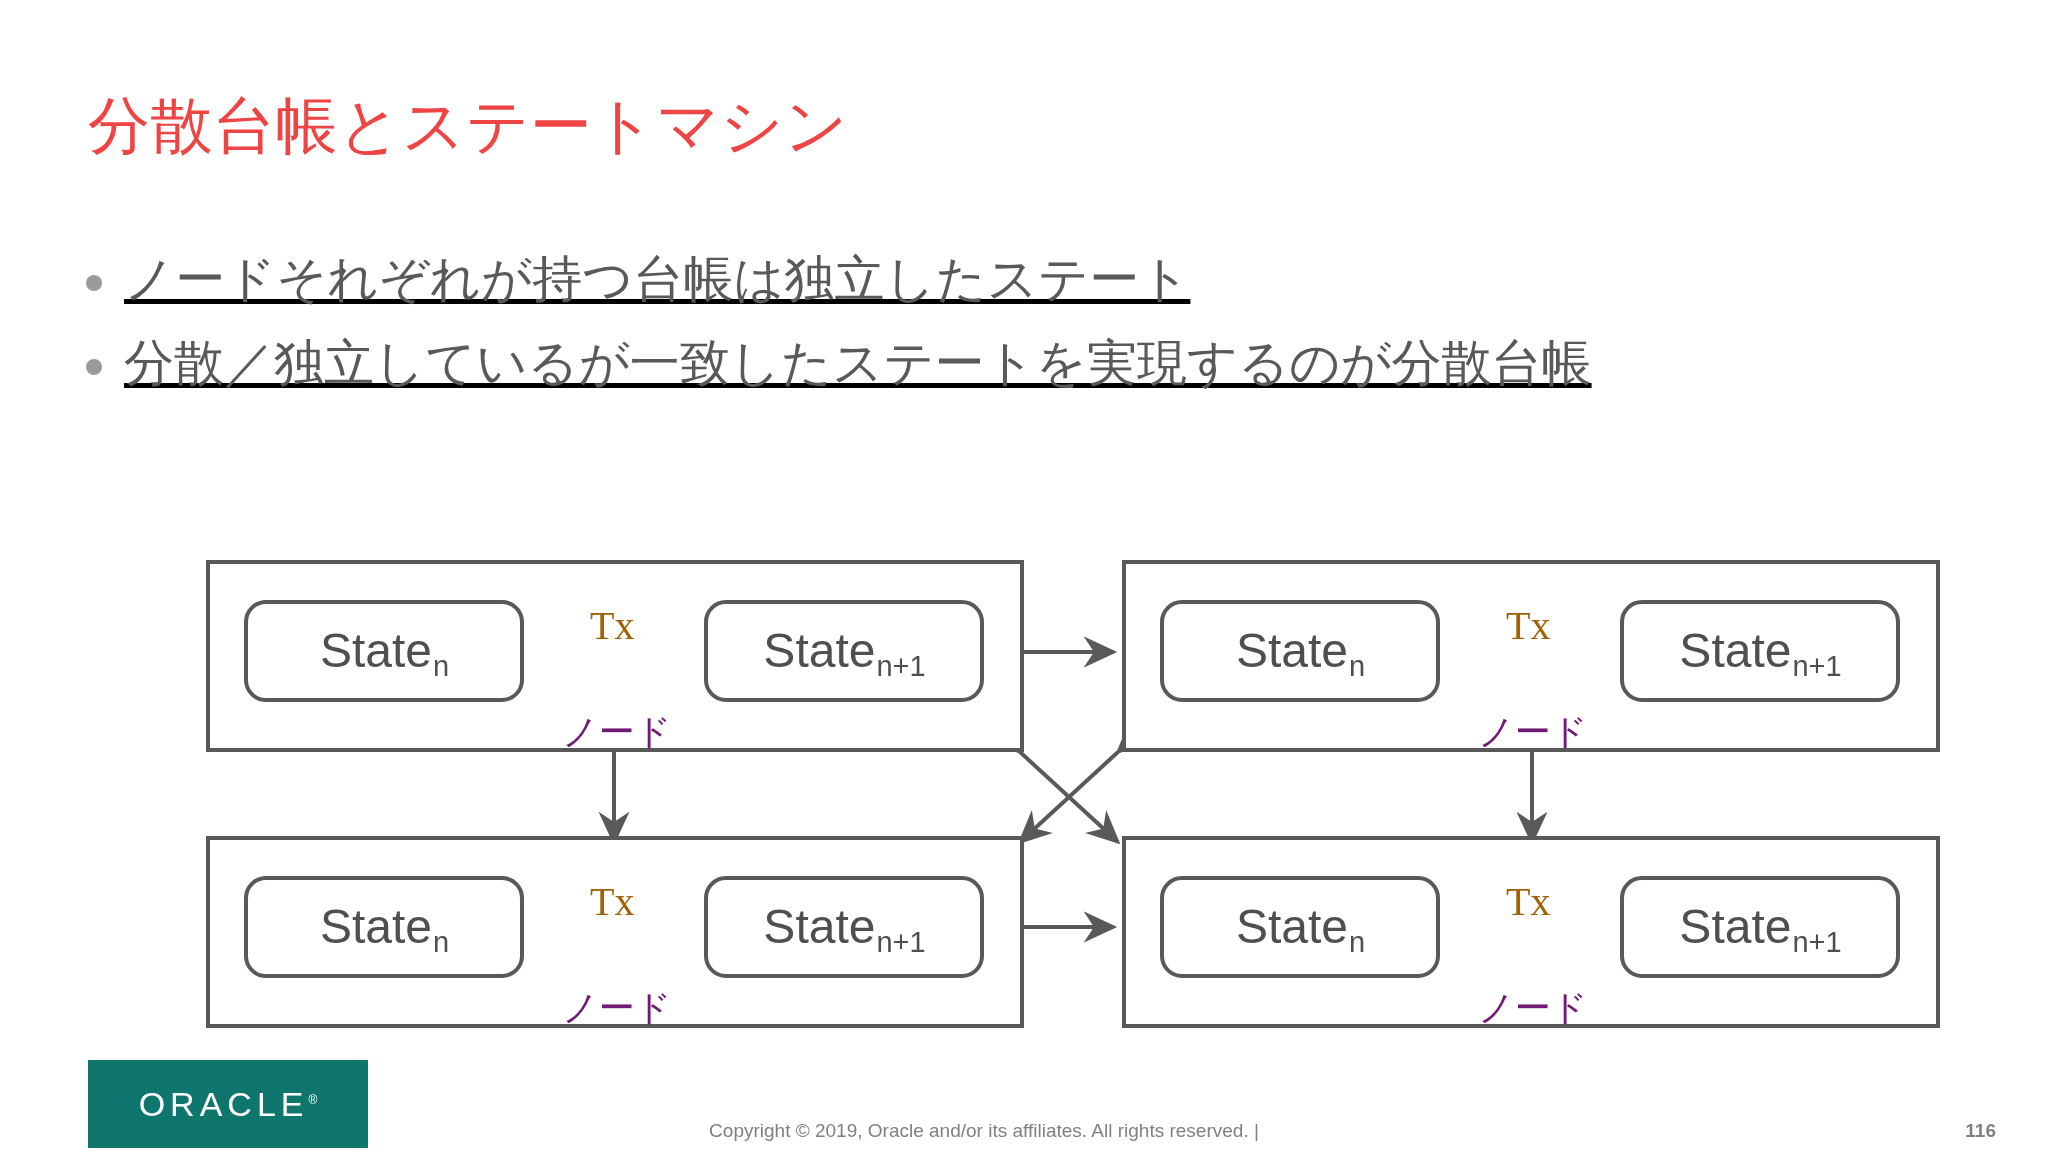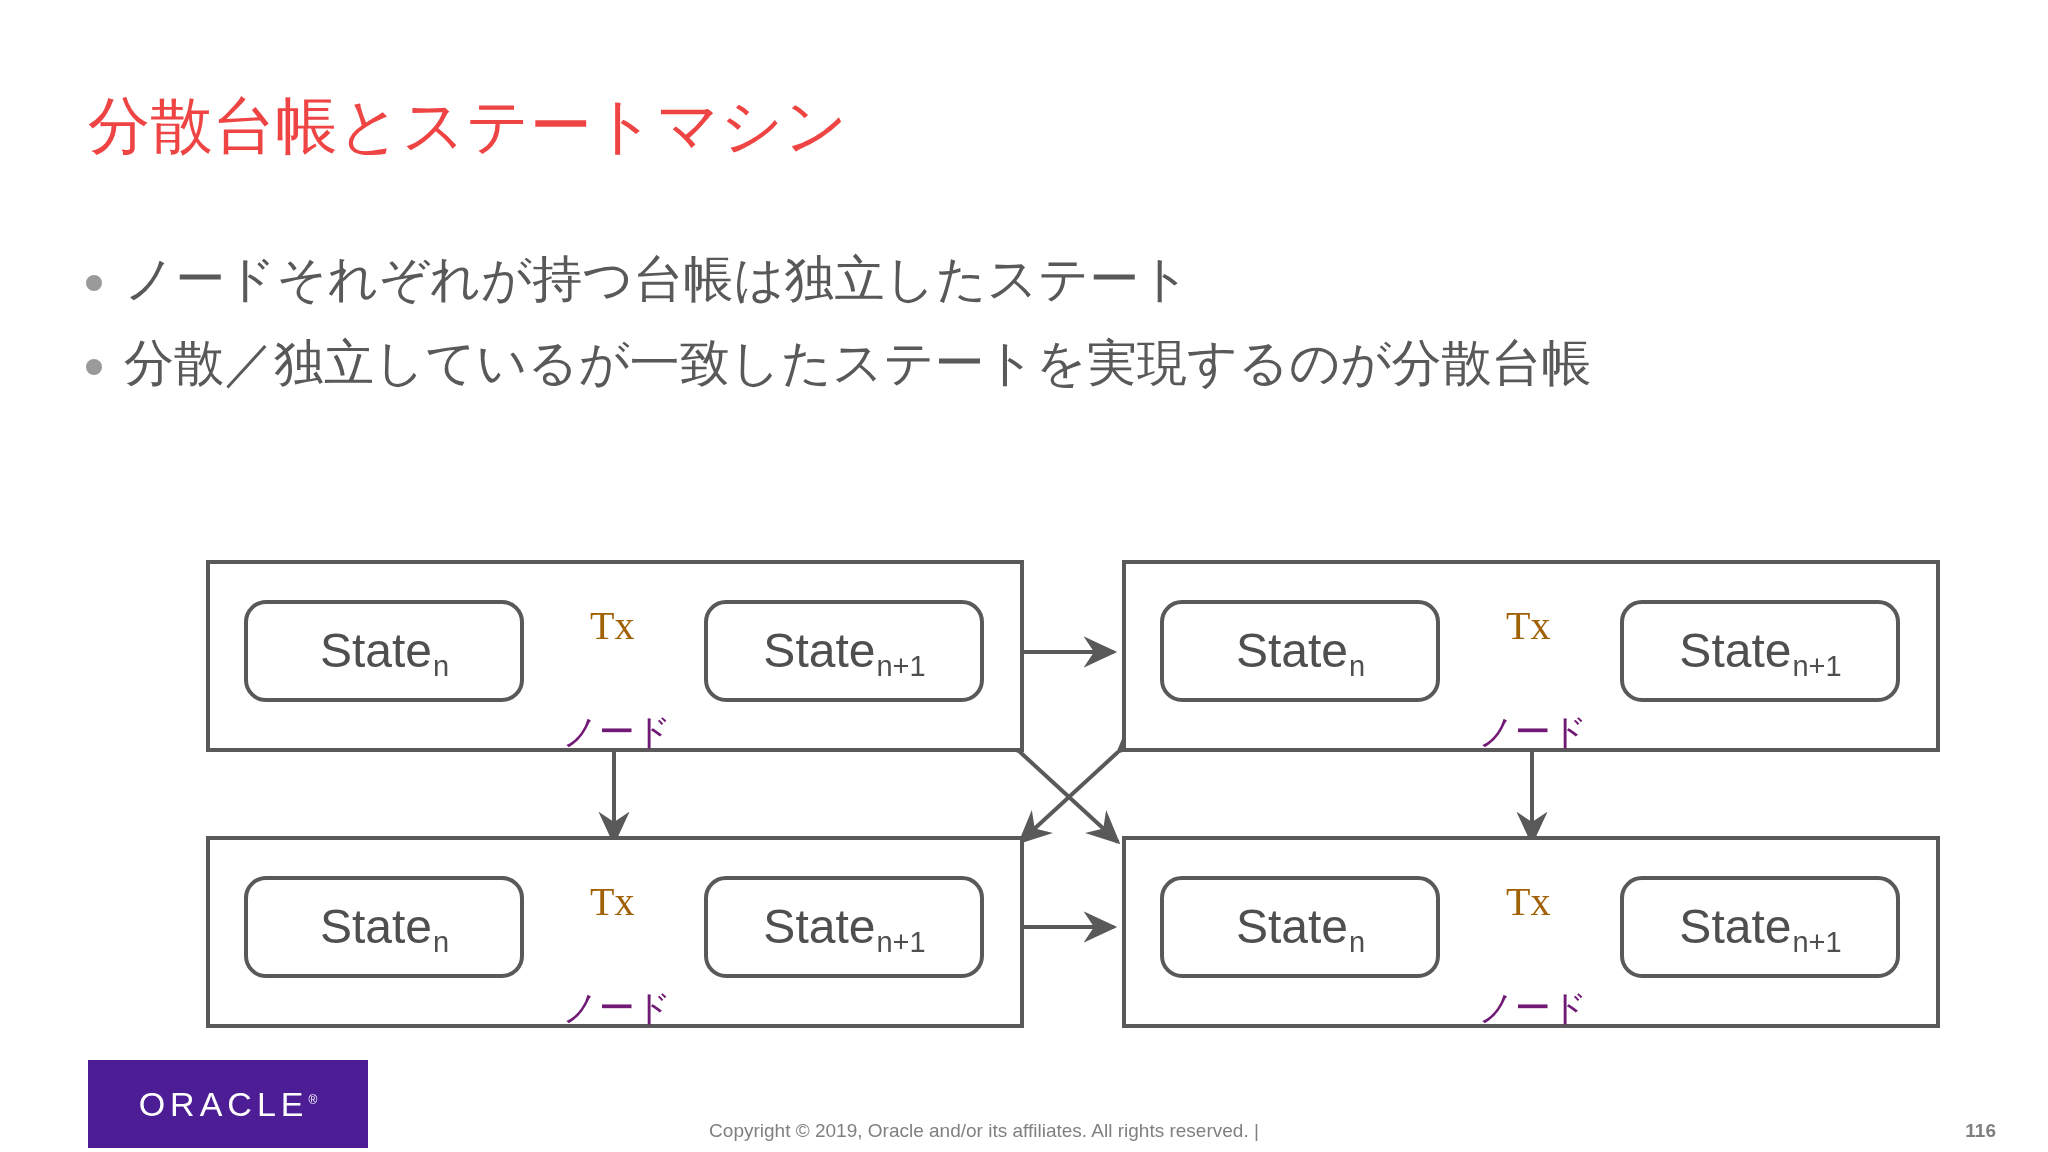--- a/index.html
+++ b/index.html
@@ -30,20 +30,21 @@
     letter-spacing: 0.5px;
     white-space: nowrap;
   }
 
   
   #bullet-list {
     position: absolute;
     left: 86px;
     top: 244px;
     width: 1880px;
+    text-decoration: underline;
   }
   .bullet-row {
     display: flex;
     align-items: flex-start;
     margin-bottom: 14px;
     height: 70px;
   }
   .bullet-dot {
     width: 16px;
     height: 16px;
@@ -119,21 +120,21 @@
     pointer-events: none;
   }
 
   
   #oracle-logo {
     position: absolute;
     left: 88px;
     top: 1060px;
     width: 280px;
     height: 88px;
-    background: #4c1d95;
+    background: #0f766e;
     display: flex;
     align-items: center;
     justify-content: center;
   }
   #oracle-wordmark {
     font-size: 34px;
     letter-spacing: 5px;
     color: #ffffff;
     font-weight: 400;
   }

